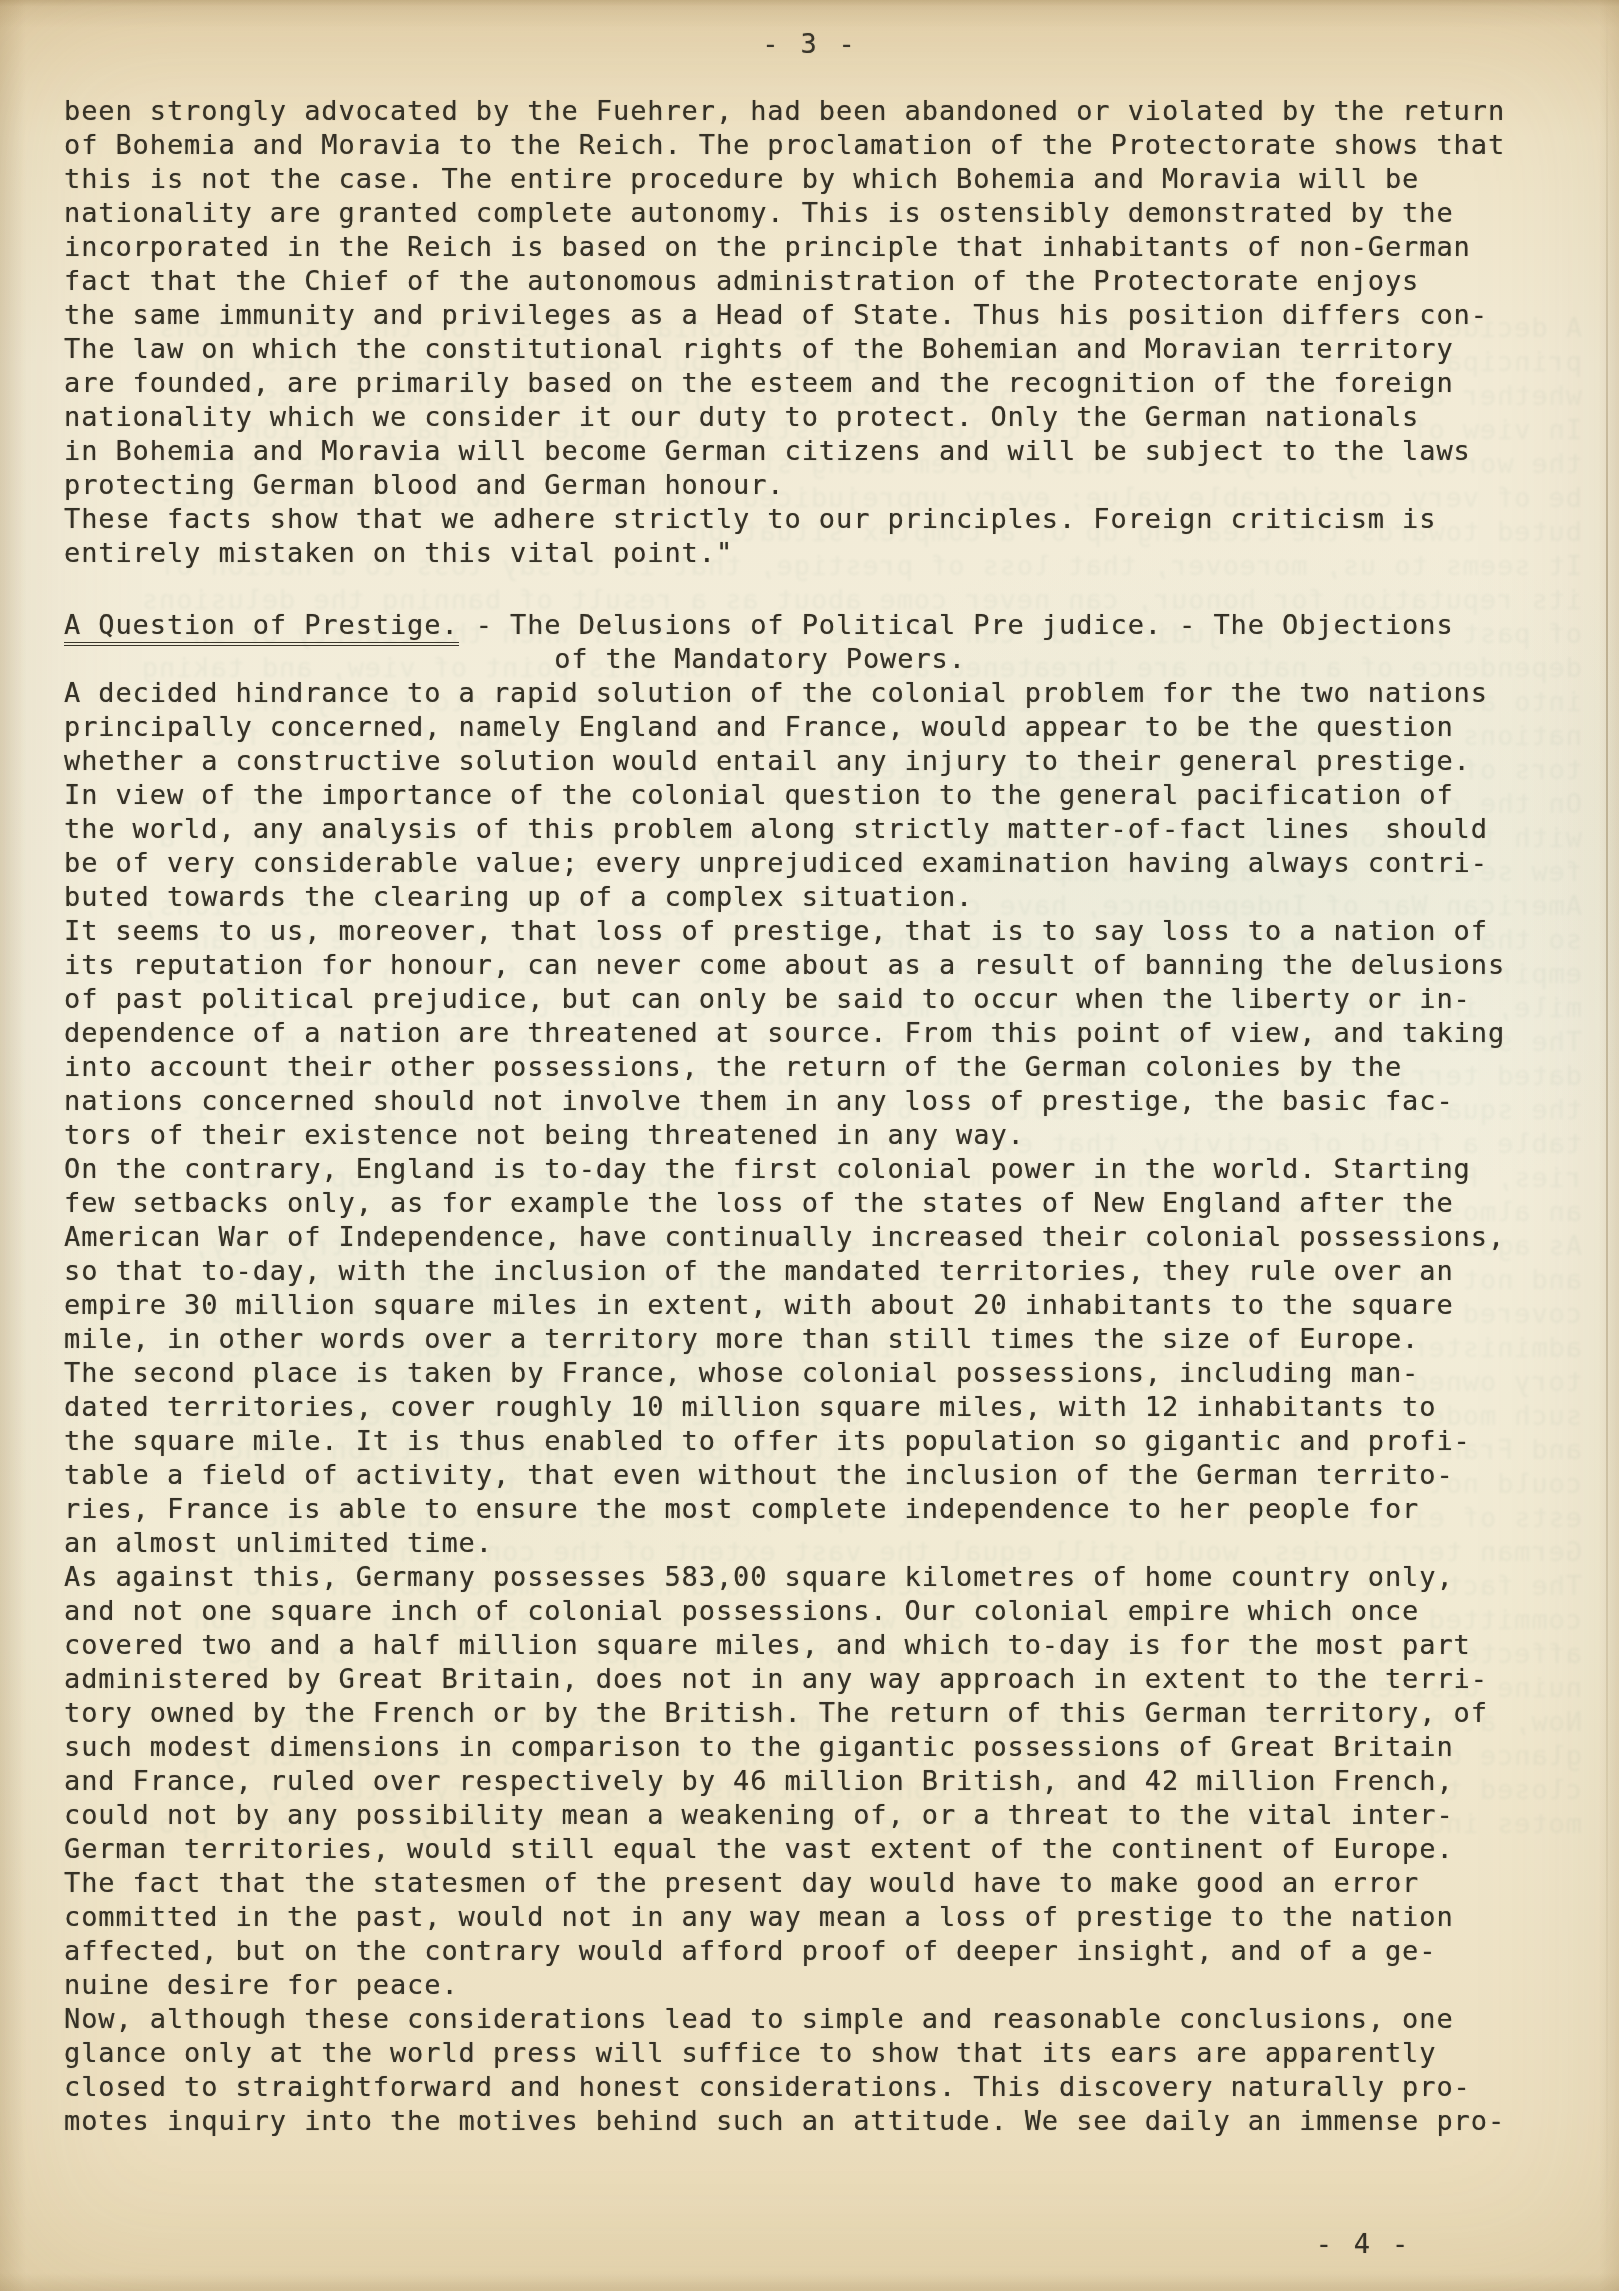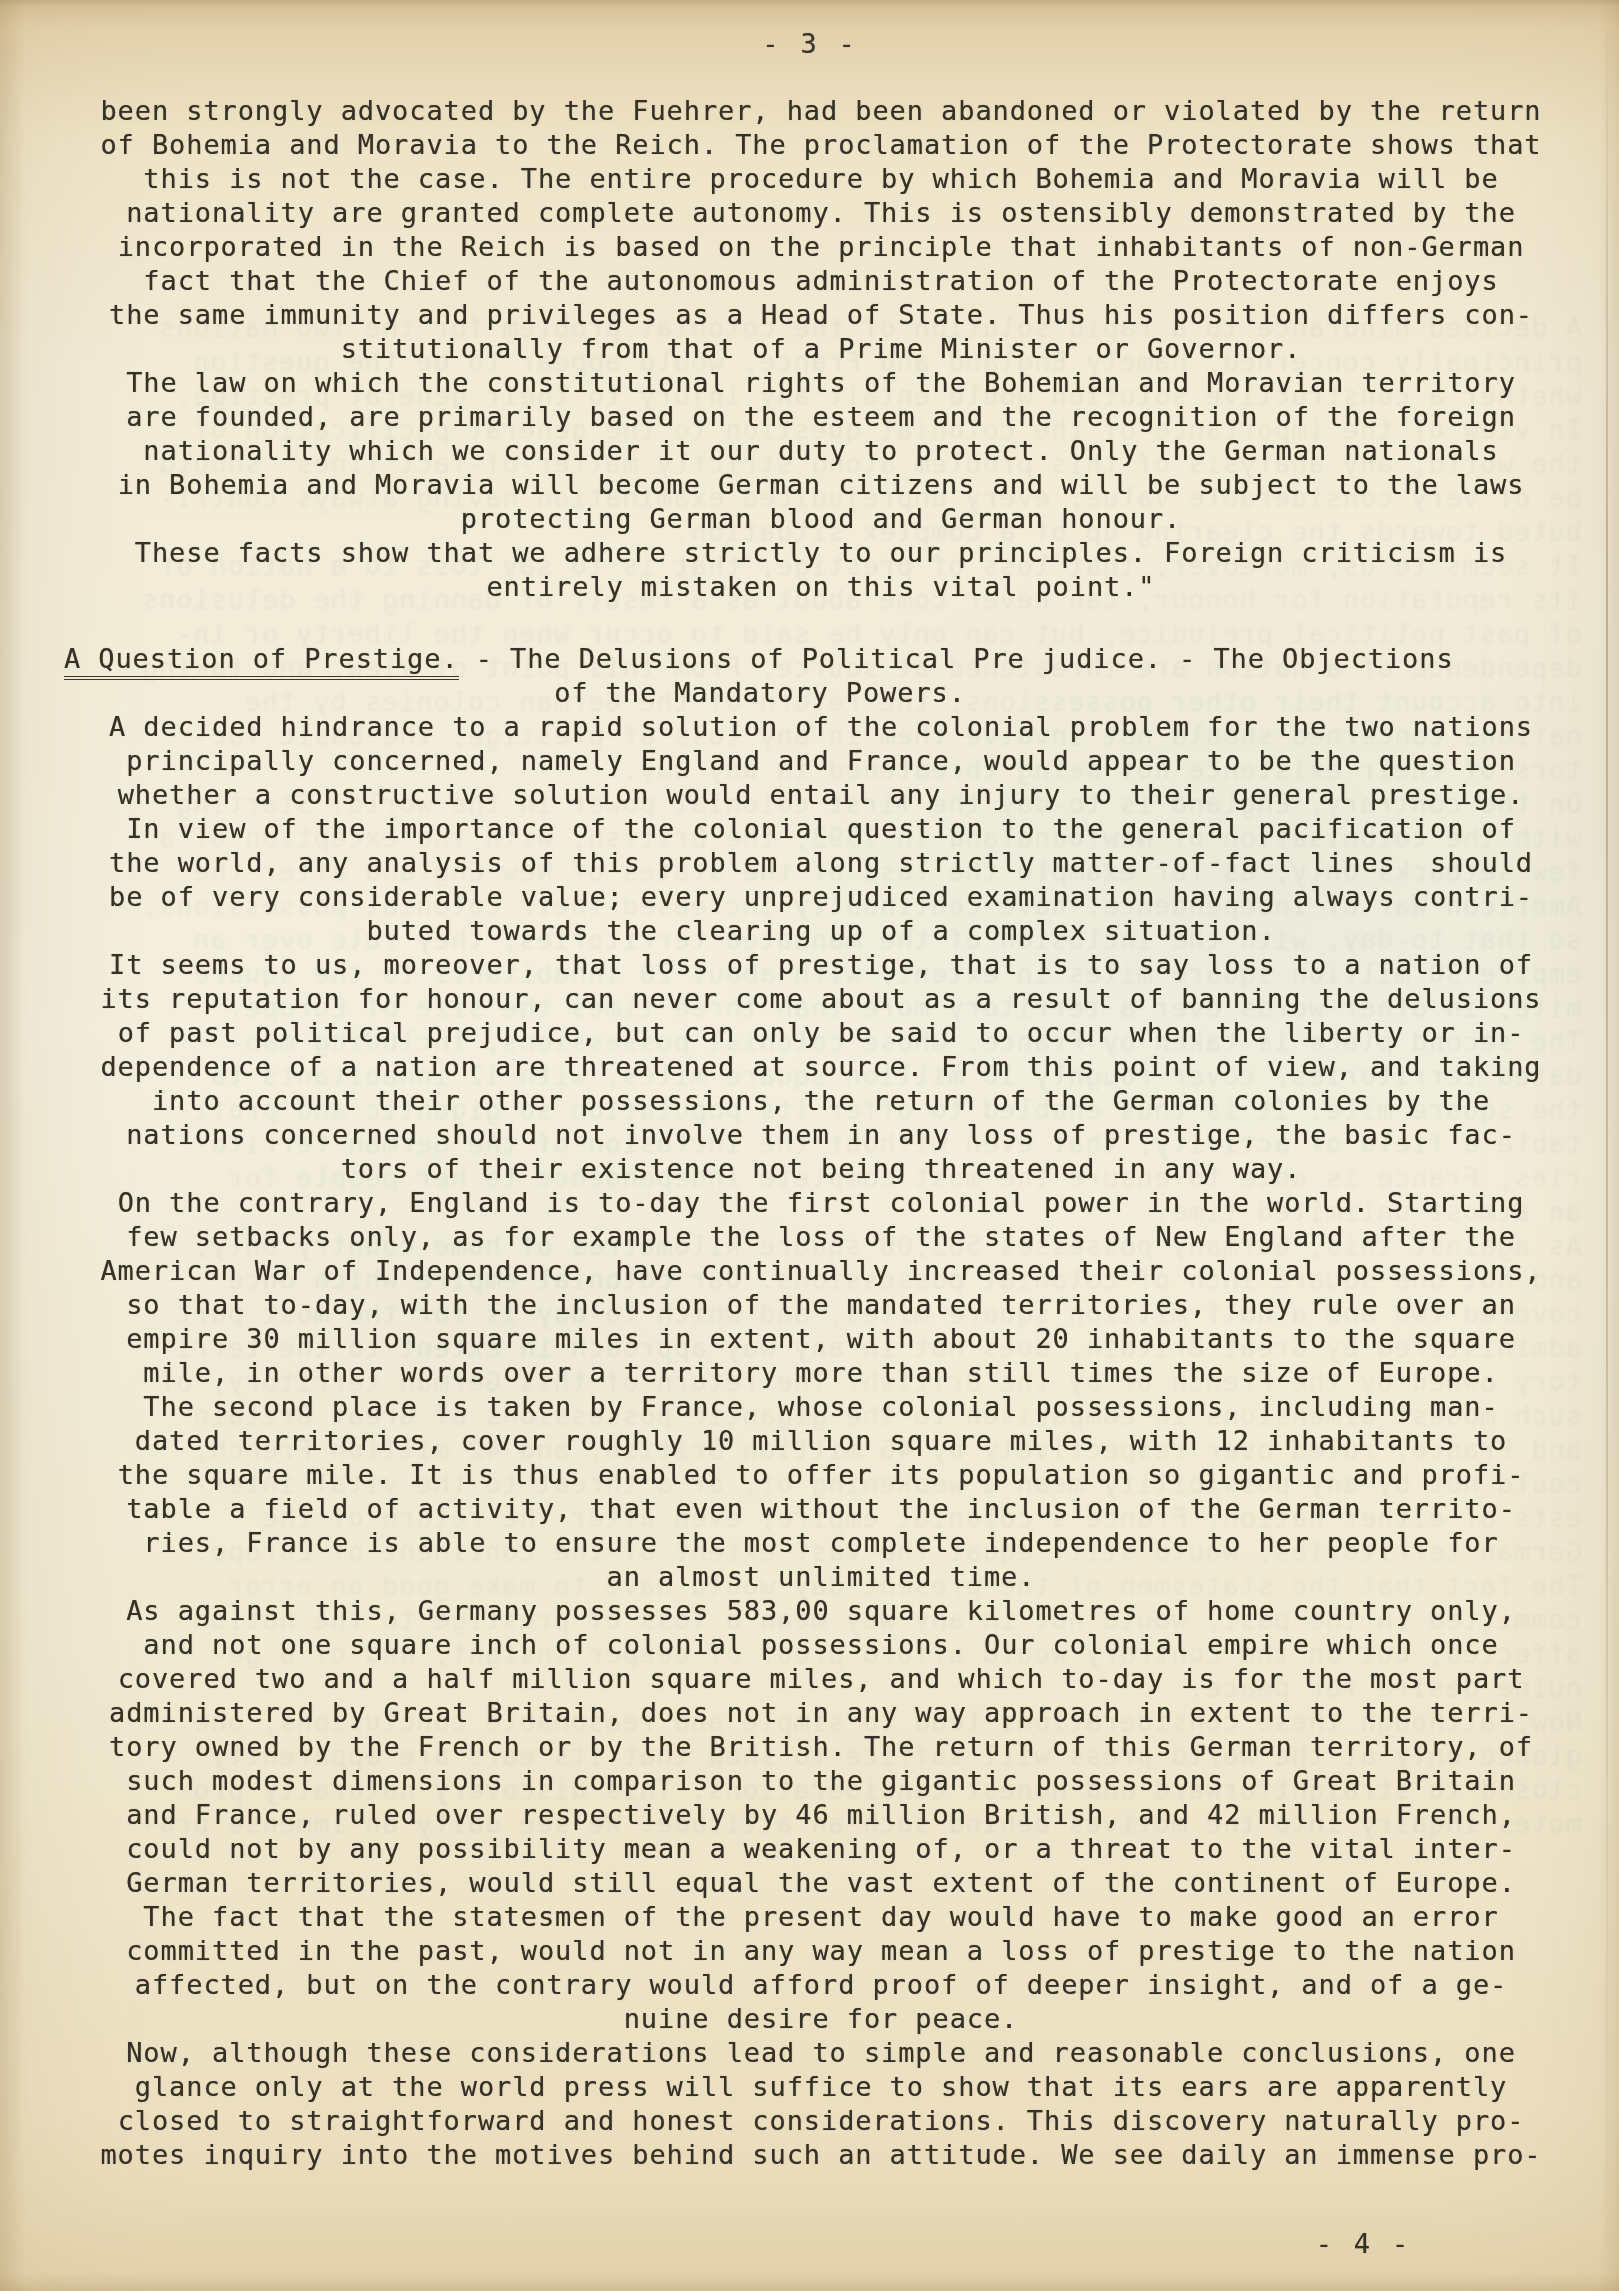--- a/index.html
+++ b/index.html
@@ -42,21 +42,21 @@
     position: absolute; top: 28px; left: 0; width: 100%;
     text-align: center;
     font-size: 27px; letter-spacing: 2.8px;
     color: #3a362b; text-shadow: 0 0 0.9px rgba(52,46,32,.5);
   }
   .body-col {
     position: absolute; left: 64px; top: 94px; right: 42px;
     color: #353126; font-size: 27px; letter-spacing: 0.9px;
     text-shadow: 0 0 0.9px rgba(52,46,32,.55);
   }
-  .tline { height: 34px; line-height: 34px; white-space: pre; text-align: center; }
+  .tline { height: 34px; line-height: 34px; white-space: pre; }
   .heading-line {
     margin-top: 38px; height: 34px; line-height: 34px; white-space: pre;
   }
   .underlined {
     display: inline-block;
     border-bottom: 4.7px double #3a362b;
   }
   .heading-line2 {
     height: 34px; line-height: 34px;
     text-align: center; margin-right: 122px; white-space: pre;
@@ -122,21 +122,20 @@
 
   <div class="body-col">
     <div>
         <div class="tline">been strongly advocated by the Fuehrer, had been abandoned or violated by the return</div>
         <div class="tline">of Bohemia and Moravia to the Reich. The proclamation of the Protectorate shows that</div>
         <div class="tline">this is not the case. The entire procedure by which Bohemia and Moravia will be</div>
         <div class="tline">nationality are granted complete autonomy. This is ostensibly demonstrated by the</div>
         <div class="tline">incorporated in the Reich is based on the principle that inhabitants of non-German</div>
         <div class="tline">fact that the Chief of the autonomous administration of the Protectorate enjoys</div>
         <div class="tline">the same immunity and privileges as a Head of State. Thus his position differs con-</div>
-        <div class="tline">stitutionally from that of a Prime Minister or Governor.</div>
         <div class="tline">The law on which the constitutional rights of the Bohemian and Moravian territory</div>
         <div class="tline">are founded, are primarily based on the esteem and the recognition of the foreign</div>
         <div class="tline">nationality which we consider it our duty to protect. Only the German nationals</div>
         <div class="tline">in Bohemia and Moravia will become German citizens and will be subject to the laws</div>
         <div class="tline">protecting German blood and German honour.</div>
         <div class="tline">These facts show that we adhere strictly to our principles. Foreign criticism is</div>
         <div class="tline">entirely mistaken on this vital point."</div>
       </div>
 
     <div class="heading-line"><span class="underlined">A Question of Prestige.</span><span> - The Delusions of Political Pre judice. - The Objections</span></div>

